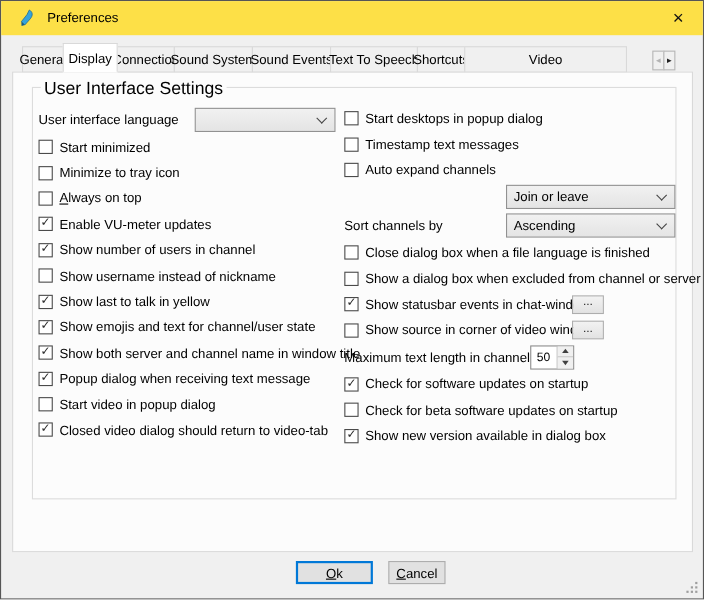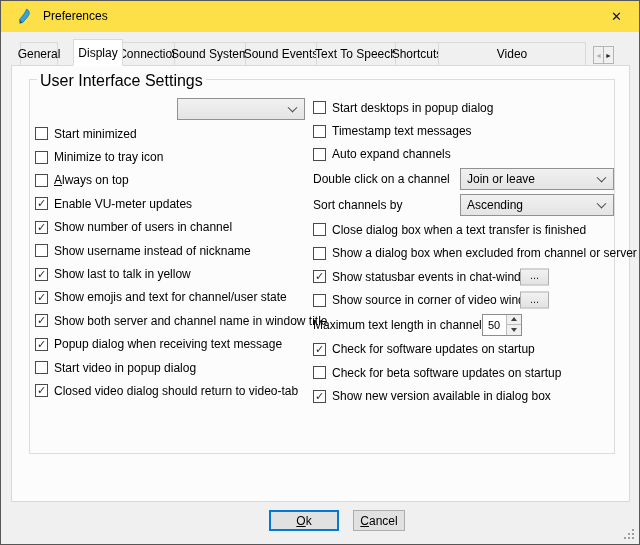--- a/index.html
+++ b/index.html
@@ -8,21 +8,21 @@
     border:1px solid #565656;font-family:"Liberation Sans",sans-serif;font-size:12px;color:#000;overflow:hidden;}
   
   .titlebar{position:absolute;left:0;top:0;width:100%;height:31px;background:#fde047;}
   .app-icon{position:absolute;left:15px;top:7px;width:17px;height:17px;}
   .title-text{position:absolute;left:42px;top:0;line-height:31px;font-size:12px;}
   .close-btn{position:absolute;right:0;top:0;width:45px;height:30px;display:flex;align-items:center;justify-content:center;font-size:13px;color:#111;cursor:default;}
   
   .tabbar{position:absolute;left:10px;top:38px;width:583px;height:27px;display:flex;align-items:flex-end;overflow:hidden;z-index:2;}
   .tab{flex:none;height:24px;border:1px solid #d9d9d9;background:#f0f0f0;display:flex;align-items:center;justify-content:center;margin-right:-1px;white-space:nowrap;}
   .tab.first{margin-left:9px;}
-  .tab.active{height:27px;background:#ffffff;border-bottom:1px solid #ffffff;z-index:3;margin-left:16px;}
+  .tab.active{height:27px;background:#ffffff;border-bottom:1px solid #ffffff;z-index:3;}
   .tab-scrolls{position:absolute;left:593px;top:45px;display:flex;z-index:4;}
   .tsb{width:11px;height:18px;border:1px solid #b5b5b5;background:#f0f0f0;display:flex;align-items:center;justify-content:center;font-size:7px;margin-left:-1px;}
   .tsb .arr{color:#222;}
   .tsb.disabled .arr{color:#b3b3b3;}
   
   .pane{position:absolute;left:10px;top:64px;width:619px;height:437px;background:#fcfcfc;border:1px solid #d9d9d9;z-index:1;}
   .groupbox{position:absolute;left:17px;top:13px;width:586px;height:375px;border:1px solid #dcdcdc;}
   .group-title{position:absolute;top:-8px;left:7px;background:#fcfcfc;padding:0 3px;font-size:16px;white-space:nowrap;}
   
   .col{position:absolute;top:30px;}
@@ -106,20 +106,21 @@
       </span>
   </div>
 
   <div class="pane">
     <div class="groupbox">
       <span class="group-title">User Interface Settings</span>
     </div>
 
     <div class="col left">
       <div class="row tall">
+        <span class="lbl">User interface language</span>
         <div class="combo lang-combo">
           <span></span>
           <span class="chev"></span>
         </div>
       </div>
       <div class="row">
         <span class="cb">
             <span class="mark"></span>
           </span>
         <span class="lbl">Start minimized</span>
@@ -205,38 +206,37 @@
           </span>
         <span class="lbl">Timestamp text messages</span>
       </div>
       <div class="row">
         <span class="cb">
             <span class="mark"></span>
           </span>
         <span class="lbl">Auto expand channels</span>
       </div>
       <div class="row tall">
-        <span class="lbl">Double click on a channel</span>
         <div class="combo right-combo">
           <span>Join or leave</span>
           <span class="chev"></span>
         </div>
       </div>
       <div class="row tall">
         <span class="lbl">Sort channels by</span>
         <div class="combo right-combo">
           <span>Ascending</span>
           <span class="chev"></span>
         </div>
       </div>
       <div class="row">
         <span class="cb">
             <span class="mark"></span>
           </span>
-        <span class="lbl">Close dialog box when a text transfer is finished</span>
+        <span class="lbl">Close dialog box when a file language is finished</span>
       </div>
       <div class="row">
         <span class="cb">
             <span class="mark"></span>
           </span>
         <span class="lbl">Show a dialog box when excluded from channel or server</span>
       </div>
       <div class="row">
         <span class="cb">
             <span class="mark">✓</span>

